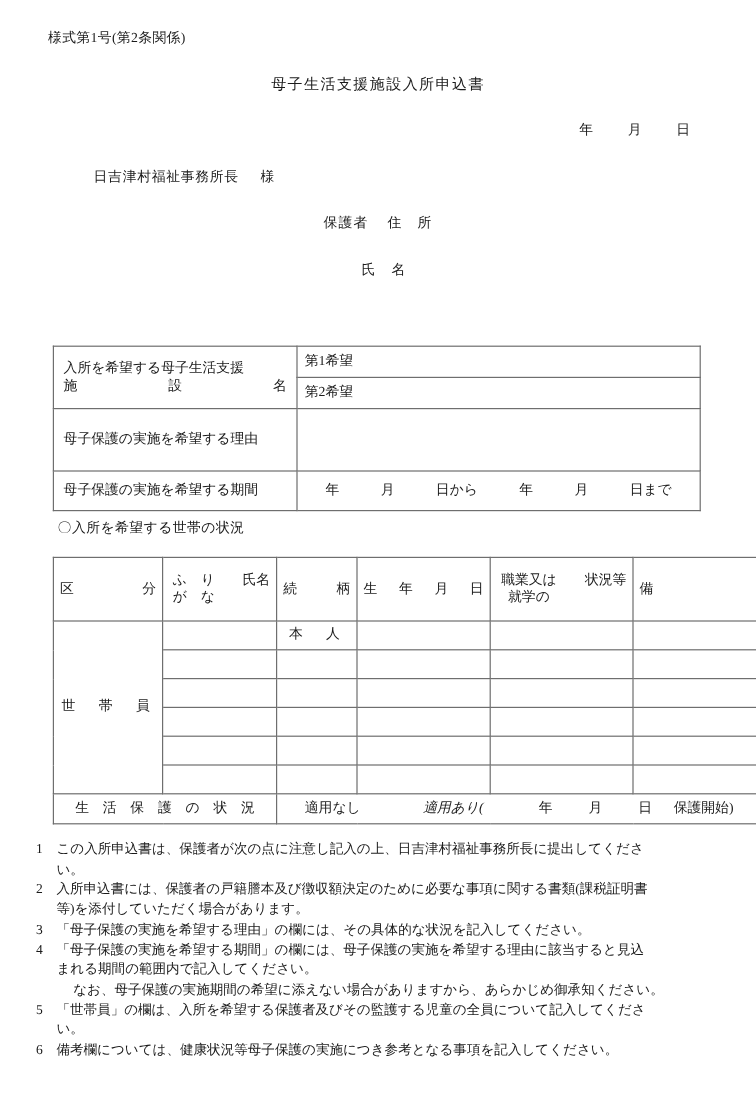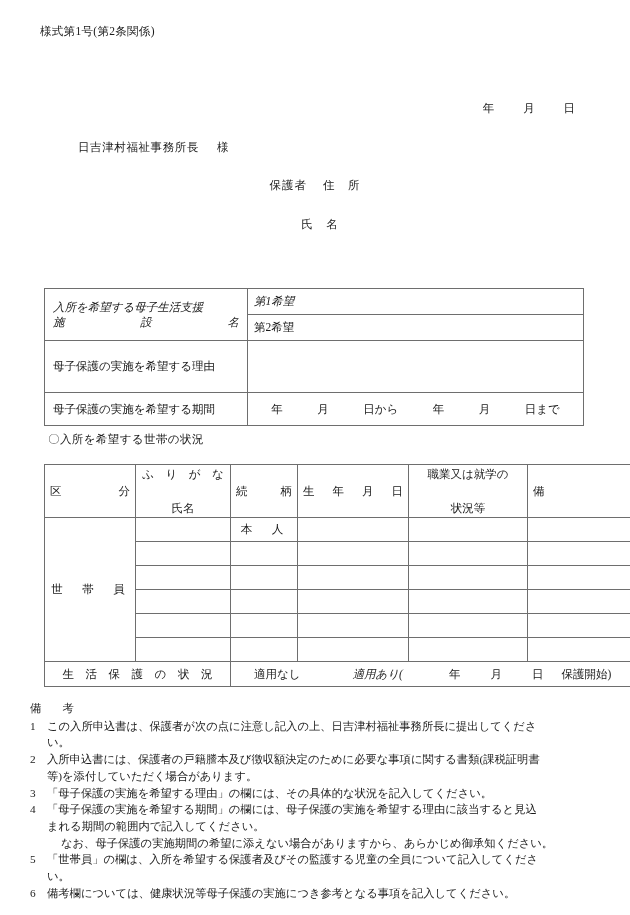--- a/index.html
+++ b/index.html
@@ -121,21 +121,21 @@
   
   #table-facility {
     left: 44px;
     top: 288px;
     width: 540px;
   }
   #table-facility .lbl-cell {
     width: 186px;
     padding: 3px 8px;
   }
-  #table-facility .r1 { height: 25px; font-style: italic; }
+  #table-facility .r1 { height: 25px; }
   #table-facility .r2 { height: 25px; }
   #table-facility .reason-row { height: 45px; }
   #table-facility .period-row { height: 26px; margin-left: 20px; }
 
   .section-heading {
     position: absolute;
     left: 48px;
     top: 432px;
     font-size: 11.5px;
     letter-spacing: 0.4px;
@@ -156,24 +156,23 @@
   #table-household .col-occ     { width: 108px; border-radius: 23px; }
   #table-household .col-note    { width: 112px; }
 
   #table-household .head-row td {
     height: 52px;
     text-align: center;
     vertical-align: middle;
   }
   .stacked-head {
     display: flex;
-    flex-direction: column;
+    flex-direction: row;
     justify-content: center;
     gap: 20px;
-    align-items: center;
   }
   #table-household .member-row td { height: 23px; }
   #table-household .kubun-cell { text-align: center; }
   #table-household .rel-self { text-align: center; letter-spacing: 4px; }
   #table-household .welfare-row td { height: 24px; }
   .welfare-values {
     display: flex;
     align-items: center;
     white-space: nowrap;
   }
@@ -216,20 +215,21 @@
   }
   .note-cont.indented { text-indent: 14px; }
 </style>
 </head>
 <body>
 
 <div class="page">
 
   <div class="form-code">様式第1号(第2条関係)</div>
 
+  <div class="doc-title">母子生活支援施設入所申込書</div>
 
   <div class="date-line">
     <span>年</span>
     <span>月</span>
     <span>日</span>
   </div>
 
   <div class="addressee">
     <span>日吉津村福祉事務所長</span><span class="suffix">様</span>
   </div>
@@ -385,21 +385,20 @@
           <span class="m">月</span>
           <span class="d">日</span>
           <span class="start">保護開始)</span>
         </div>
       </td>
     </tr>
   </tbody>
     </table>
 
   <div class="notes">
-    <div class="notes-title">備　考</div>
 
     <div class="note-item">
       <span class="note-num">1</span>
       <span class="note-text">この入所申込書は、保護者が次の点に注意し記入の上、日吉津村福祉事務所長に提出してくださ</span>
     </div>
     <div class="note-cont">い。</div>
 
     <div class="note-item">
       <span class="note-num">2</span>
       <span class="note-text">入所申込書には、保護者の戸籍謄本及び徴収額決定のために必要な事項に関する書類(課税証明書</span>

